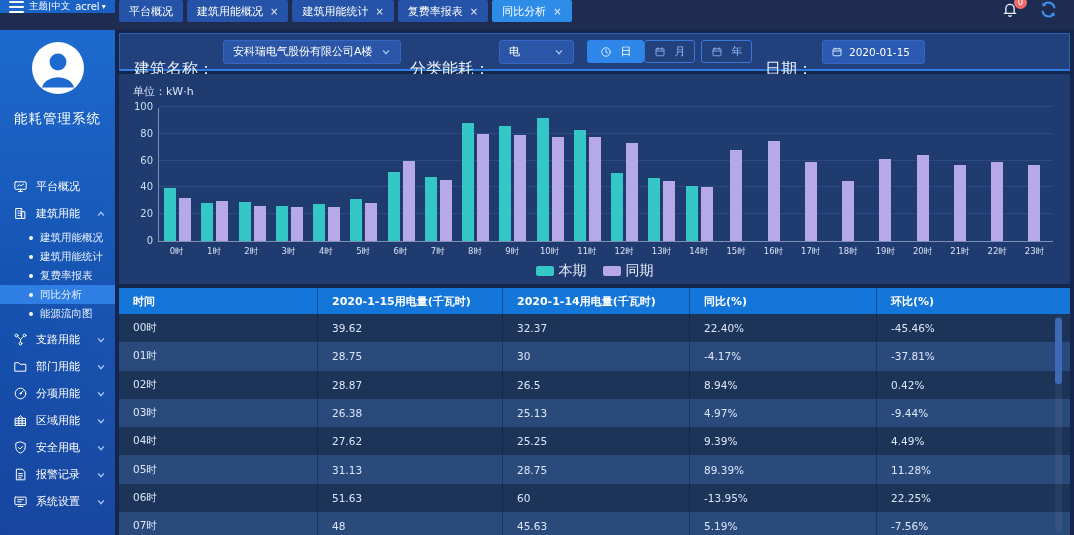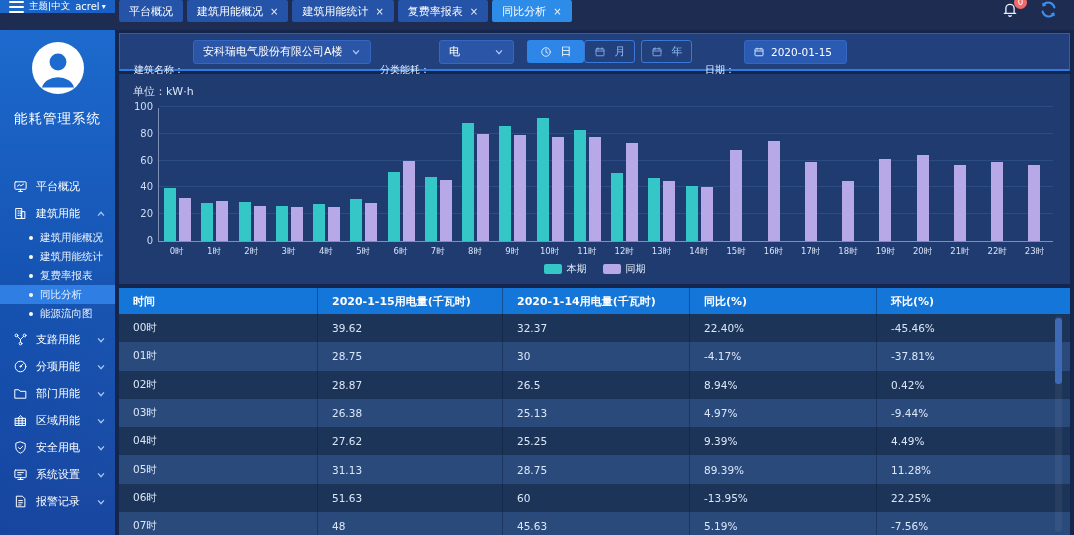--- a/index.html
+++ b/index.html
@@ -35,21 +35,21 @@
   .nav-item .chev{margin-left:auto;display:flex;}
   .submenu{padding:1px 0 3px 0;}
   .subitem{height:19px;display:flex;align-items:center;gap:7px;padding-left:29px;color:#e9f2ff;font-size:10.5px;cursor:pointer;white-space:nowrap;}
   .subitem .dot{width:4px;height:4px;border-radius:50%;background:#fff;flex:0 0 4px;}
   .subitem.active{background:#2e7ee4;}
 
   
   .main{position:absolute;left:115px;top:30px;right:0;bottom:0;background:#15264e;}
 
   .filterbar{position:absolute;left:4px;right:4px;top:3px;height:38px;background:#22407c;border:1px solid #2b5fb0;border-bottom:2px solid #2e7ce2;display:flex;align-items:center;gap:9px;padding:0 14px;}
-  .flabel{color:#eaf2ff;font-size:10px;white-space:nowrap;margin-top:36px;}
+  .flabel{color:#eaf2ff;font-size:16px;white-space:nowrap;margin-top:36px;}
   .select{height:24px;background:#2b55a6;border:1px solid #3567c2;border-radius:3px;display:flex;align-items:center;padding:0 9px;color:#fff;font-size:11px;cursor:pointer;}
   .select .sval{overflow:hidden;white-space:nowrap;text-overflow:ellipsis;}
   .select .chev{margin-left:auto;display:flex;padding-left:6px;}
   .sel-building{width:178px;}
   .sel-energy{width:75px;}
   .pbtn{height:23px;border-radius:3px;display:flex;align-items:center;justify-content:center;gap:9px;font-size:11px;cursor:pointer;}
   .pbtn .icon{display:flex;}
   .pbtn-day{width:57px;background:#2e86e8;color:#fff;margin-left:4px;}
   .pbtn-outline{width:51px;border:1px solid #3a78d8;color:#8fb8f2;background:transparent;}
   .pbtn-outline + .pbtn-outline{margin-left:6px;}
@@ -60,21 +60,21 @@
   .chart-panel{position:absolute;left:4px;right:4px;top:44px;height:210px;background:#1f3b70;}
   .unit-label{position:absolute;top:10px;left:14px;color:#d8e5f8;font-size:11px;}
   .plot{position:absolute;left:39px;top:34px;width:895px;height:134px;border-left:1px solid #7e90b5;border-bottom:1px solid #7e90b5;}
   .gridline{position:absolute;left:0;right:0;height:1px;background:#2b4d84;}
   .ylab{position:absolute;left:-34px;width:28px;text-align:right;color:#cfddf2;font-size:10px;}
   .bars{position:absolute;left:0;right:0;top:0;bottom:0;display:flex;}
   .bargroup{flex:1;display:flex;align-items:flex-end;justify-content:center;gap:3px;}
   .bar{width:12px;}
   .xlabels{position:absolute;left:39px;top:172px;width:895px;display:flex;}
   .xlab{flex:1;text-align:center;color:#d6e2f5;font-size:8.5px;white-space:nowrap;}
-  .legend{position:absolute;left:0;right:0;top:188px;display:flex;justify-content:center;align-items:center;gap:16px;color:#e8effc;font-size:10px;}
+  .legend{position:absolute;left:0;right:0;top:188px;display:flex;justify-content:center;align-items:center;gap:16px;color:#e8effc;font-size:14px;}
   .legend-item{display:flex;align-items:center;gap:5px;}
   .swatch{width:18px;height:10px;border-radius:2px;}
 
   
   .table-panel{position:absolute;left:4px;right:4px;top:258px;bottom:0;background:#1c3560;overflow:hidden;}
   .thead{height:26px;background:#1476d8;display:flex;color:#fff;font-size:11px;font-weight:bold;}
   .tr{height:28.3px;display:flex;color:#dbe7f8;font-size:10.5px;}
   .tr:nth-child(odd){background:#1d3459;}
   .tr:nth-child(even){background:#2a4a7c;}
   .th,.td{display:flex;align-items:center;padding-left:14px;border-right:1px solid rgba(10,26,54,.4);overflow:hidden;white-space:nowrap;}
@@ -211,48 +211,48 @@
           <span>支路用能</span>
           <span class="chev">
             <svg width="10" height="10" viewBox="0 0 12 12" fill="none" stroke="#a9c6f2" stroke-width="1.6">
               <path d="M2.5 4l3.5 4 3.5-4"></path>
             </svg>
           </span>
         </div>
         <div class="nav-item">
           <span class="icon">
             <svg width="15" height="15" viewBox="0 0 24 24" fill="none" stroke="#fff" stroke-width="1.6" stroke-linecap="round" stroke-linejoin="round">
+              <path d="M3.5 6h6l2 2.5h9V19.5h-17z"></path>
+            </svg>
+          </span>
+          <span>部门用能</span>
+          <span class="chev">
+            <svg width="10" height="10" viewBox="0 0 12 12" fill="none" stroke="#a9c6f2" stroke-width="1.6">
+              <path d="M2.5 4l3.5 4 3.5-4"></path>
+            </svg>
+          </span>
+        </div>
+        <div class="nav-item">
+          <span class="icon">
+            <svg width="15" height="15" viewBox="0 0 24 24" fill="none" stroke="#fff" stroke-width="1.6" stroke-linecap="round" stroke-linejoin="round">
               <circle cx="12" cy="12" r="8.5"></circle>
               <path d="M12 12l4.2-4.2"></path>
               <circle cx="12" cy="12" r="1" fill="#fff"></circle>
             </svg>
           </span>
           <span>分项用能</span>
           <span class="chev">
             <svg width="10" height="10" viewBox="0 0 12 12" fill="none" stroke="#a9c6f2" stroke-width="1.6">
               <path d="M2.5 4l3.5 4 3.5-4"></path>
             </svg>
           </span>
         </div>
         <div class="nav-item">
           <span class="icon">
             <svg width="15" height="15" viewBox="0 0 24 24" fill="none" stroke="#fff" stroke-width="1.6" stroke-linecap="round" stroke-linejoin="round">
-              <path d="M3.5 6h6l2 2.5h9V19.5h-17z"></path>
-            </svg>
-          </span>
-          <span>部门用能</span>
-          <span class="chev">
-            <svg width="10" height="10" viewBox="0 0 12 12" fill="none" stroke="#a9c6f2" stroke-width="1.6">
-              <path d="M2.5 4l3.5 4 3.5-4"></path>
-            </svg>
-          </span>
-        </div>
-        <div class="nav-item">
-          <span class="icon">
-            <svg width="15" height="15" viewBox="0 0 24 24" fill="none" stroke="#fff" stroke-width="1.6" stroke-linecap="round" stroke-linejoin="round">
               <rect x="4" y="8.5" width="16" height="11.5"></rect>
               <path d="M4 12.5h16M4 16.5h16M9.3 8.5v11.5M14.6 8.5v11.5M8 8.5l4-4.5 4 4.5"></path>
             </svg>
           </span>
           <span>区域用能</span>
           <span class="chev">
             <svg width="10" height="10" viewBox="0 0 12 12" fill="none" stroke="#a9c6f2" stroke-width="1.6">
               <path d="M2.5 4l3.5 4 3.5-4"></path>
             </svg>
           </span>
@@ -267,39 +267,39 @@
           <span>安全用电</span>
           <span class="chev">
             <svg width="10" height="10" viewBox="0 0 12 12" fill="none" stroke="#a9c6f2" stroke-width="1.6">
               <path d="M2.5 4l3.5 4 3.5-4"></path>
             </svg>
           </span>
         </div>
         <div class="nav-item">
           <span class="icon">
             <svg width="15" height="15" viewBox="0 0 24 24" fill="none" stroke="#fff" stroke-width="1.6" stroke-linecap="round" stroke-linejoin="round">
+              <path d="M6 3.5h9l4 4V20.5H6z"></path>
+              <path d="M9 10.5h6M9 14h6M9 17.5h4"></path>
+            </svg>
+          </span>
+          <span>报警记录</span>
+          <span class="chev">
+            <svg width="10" height="10" viewBox="0 0 12 12" fill="none" stroke="#a9c6f2" stroke-width="1.6">
+              <path d="M2.5 4l3.5 4 3.5-4"></path>
+            </svg>
+          </span>
+        </div>
+        <div class="nav-item">
+          <span class="icon">
+            <svg width="15" height="15" viewBox="0 0 24 24" fill="none" stroke="#fff" stroke-width="1.6" stroke-linecap="round" stroke-linejoin="round">
               <rect x="3" y="5" width="18" height="12" rx="1"></rect>
               <path d="M8 20h8M12 17v3M7.5 9h9M7.5 12.5h5.5"></path>
             </svg>
           </span>
           <span>系统设置</span>
-          <span class="chev">
-            <svg width="10" height="10" viewBox="0 0 12 12" fill="none" stroke="#a9c6f2" stroke-width="1.6">
-              <path d="M2.5 4l3.5 4 3.5-4"></path>
-            </svg>
-          </span>
-        </div>
-        <div class="nav-item">
-          <span class="icon">
-            <svg width="15" height="15" viewBox="0 0 24 24" fill="none" stroke="#fff" stroke-width="1.6" stroke-linecap="round" stroke-linejoin="round">
-              <path d="M6 3.5h9l4 4V20.5H6z"></path>
-              <path d="M9 10.5h6M9 14h6M9 17.5h4"></path>
-            </svg>
-          </span>
-          <span>报警记录</span>
           <span class="chev">
             <svg width="10" height="10" viewBox="0 0 12 12" fill="none" stroke="#a9c6f2" stroke-width="1.6">
               <path d="M2.5 4l3.5 4 3.5-4"></path>
             </svg>
           </span>
         </div>
       </nav>
   </aside>
 
   <main class="main">

